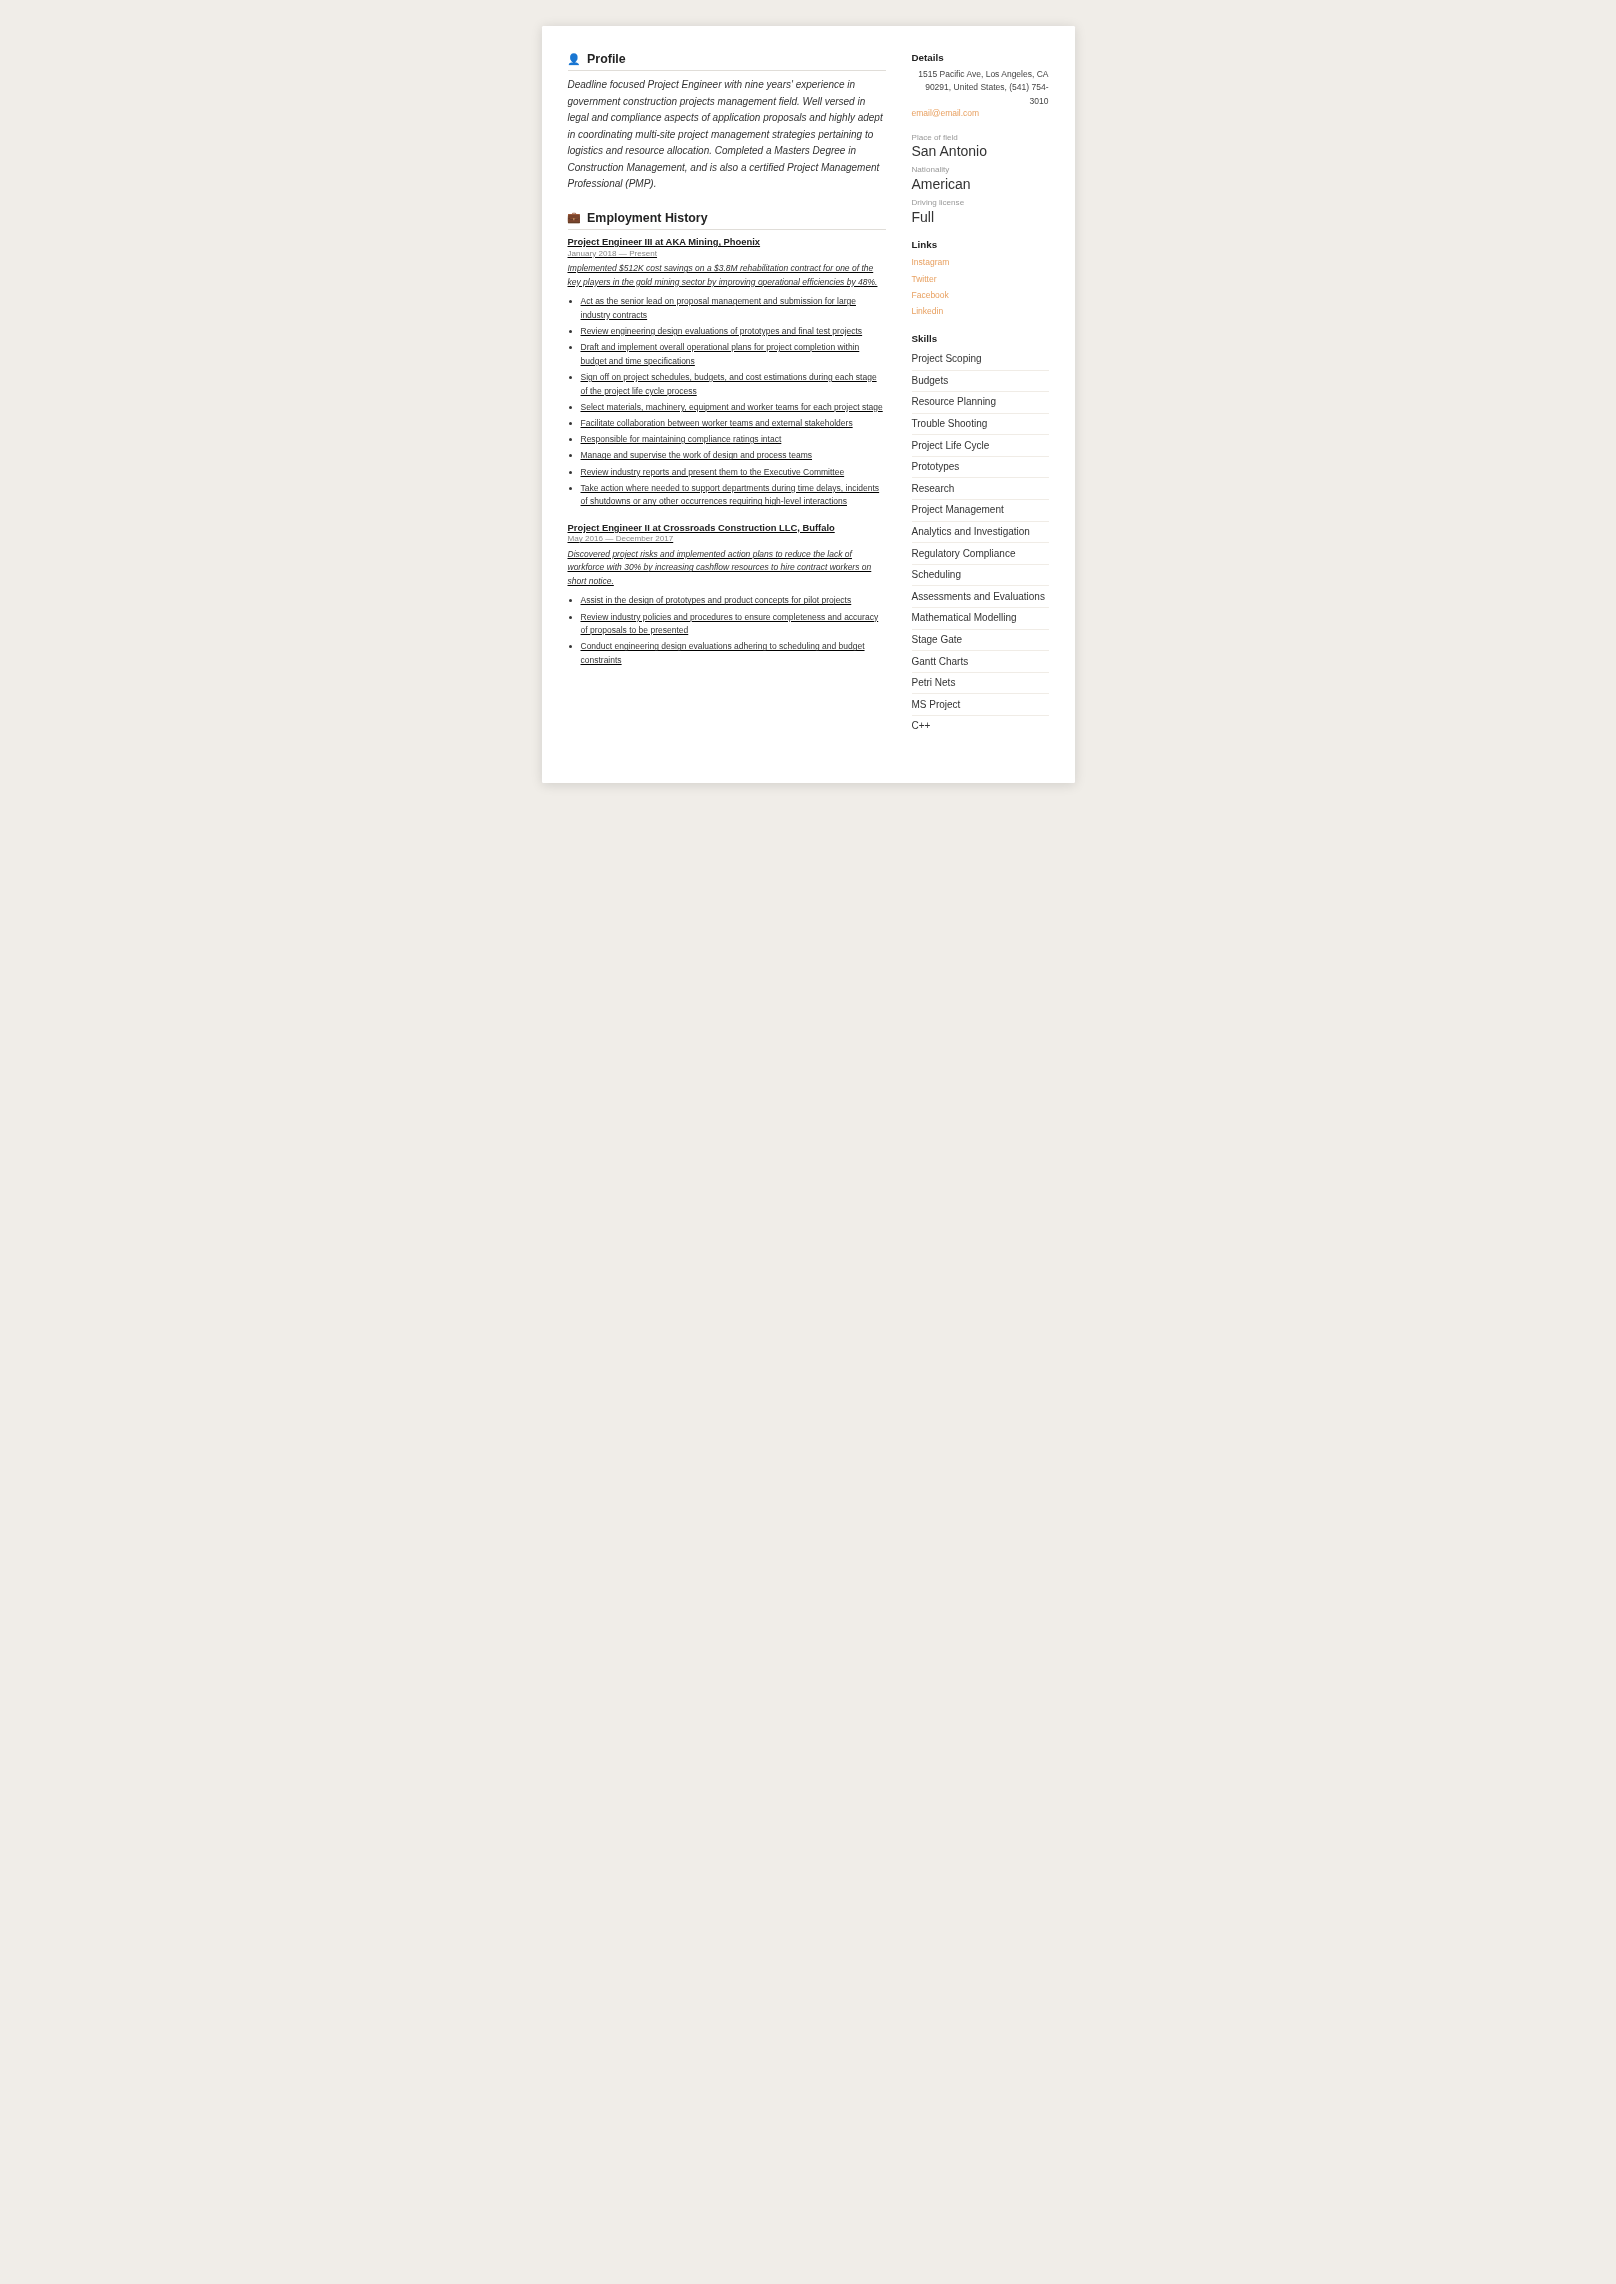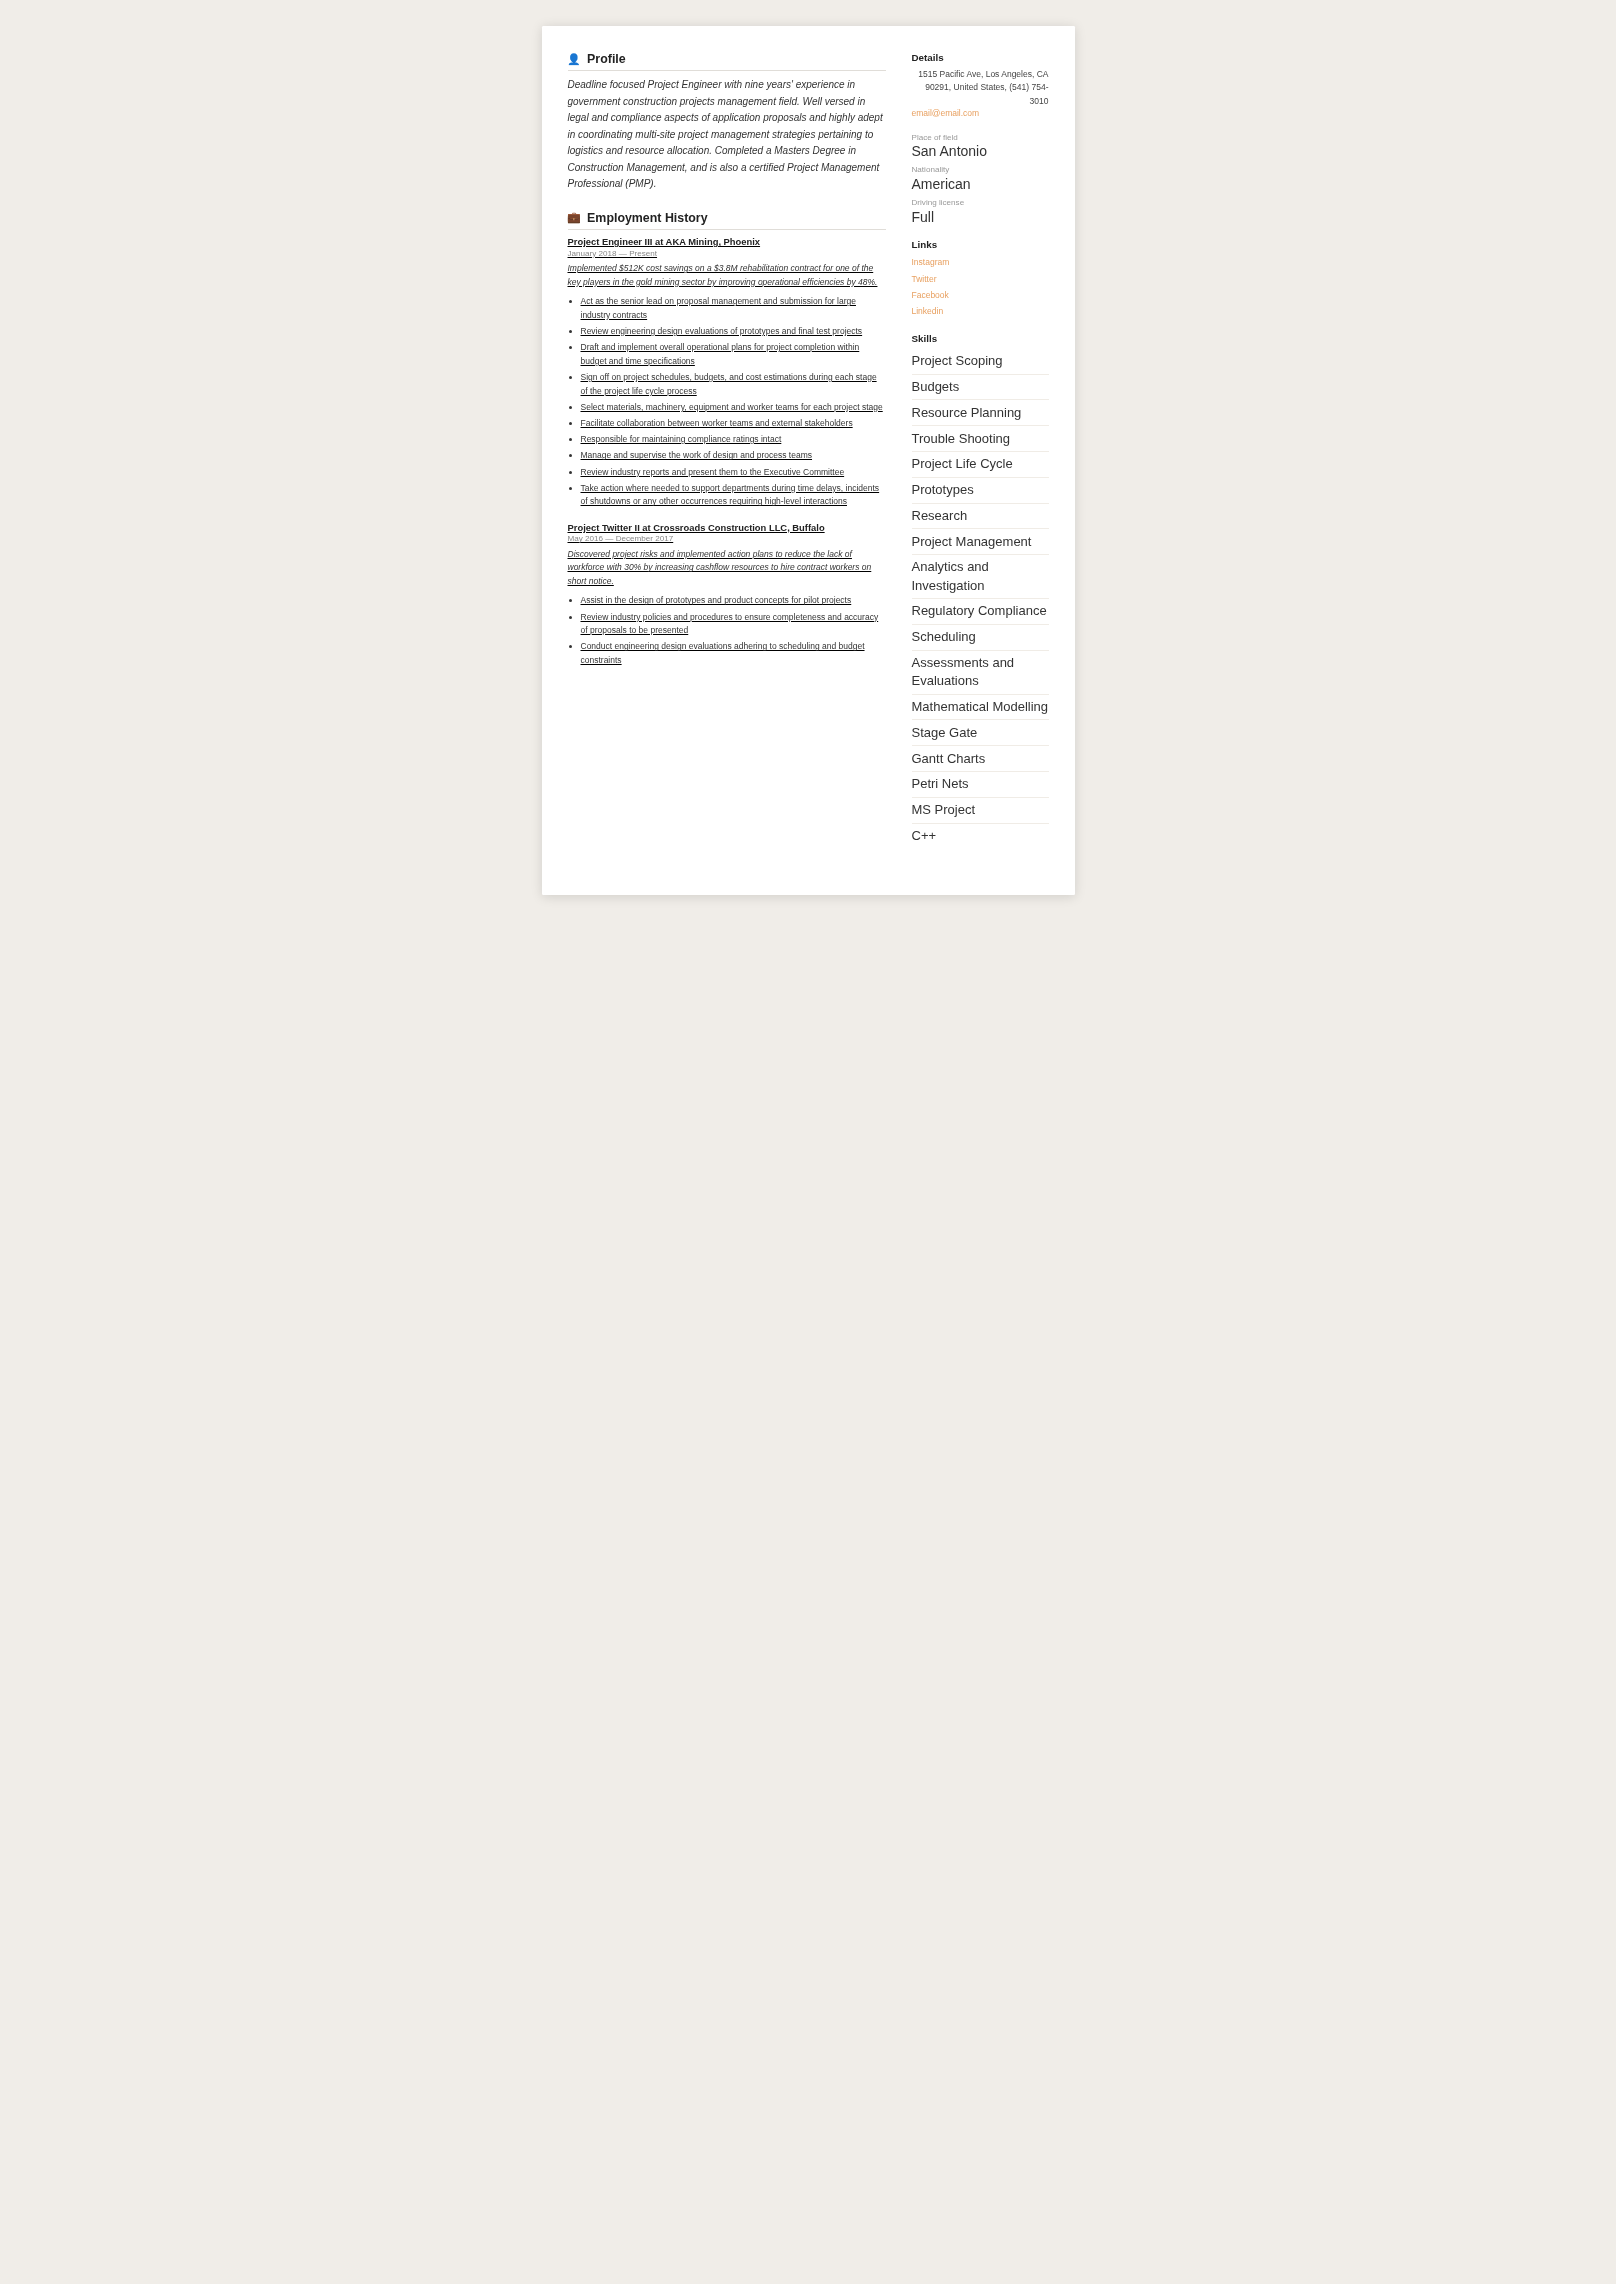--- a/index.html
+++ b/index.html
@@ -178,21 +178,21 @@
       color: #333;
       margin-bottom: 6.5px;
     }
     .link-item {
       font-size: 8.5px;
       color: #e8a060;
       line-height: 1.9;
       cursor: pointer;
     }
     .skill-item {
-      font-size: 13px;
+      font-size: 10px;
       color: #333;
       border-bottom: 0.7px solid #f0ece6;
       padding: 3.3px 0;
       line-height: 1.4;
     }
     .skill-item:last-child {
       border-bottom: none;
     }
   </style>
 </head>
@@ -231,21 +231,21 @@
             <li>Select materials, machinery, equipment and worker teams for each project stage</li>
             <li>Facilitate collaboration between worker teams and external stakeholders</li>
             <li>Responsible for maintaining compliance ratings intact</li>
             <li>Manage and supervise the work of design and process teams</li>
             <li>Review industry reports and present them to the Executive Committee</li>
             <li>Take action where needed to support departments during time delays, incidents of shutdowns or any other occurrences requiring high-level interactions</li>
           </ul>
         </div>
 
         <div class="job">
-          <div class="job-title">Project Twitter II at  Crossroads Construction LLC, Buffalo</div>
+          <div class="job-title">Project Engineer II at  Crossroads Construction LLC, Buffalo</div>
           <div class="job-dates">May 2016 — December 2017</div>
           <p class="job-desc">Discovered project risks and implemented action plans to reduce the lack of workforce with 30% by increasing cashflow resources to hire contract workers on short notice.</p>
           <ul class="bullet-list">
             <li>Assist in the design of prototypes and product concepts for pilot projects</li>
             <li>Review industry policies and procedures to ensure completeness and accuracy of proposals to be presented</li>
             <li>Conduct engineering design evaluations adhering to scheduling and budget constraints</li>
           </ul>
         </div>
       </div>
 

